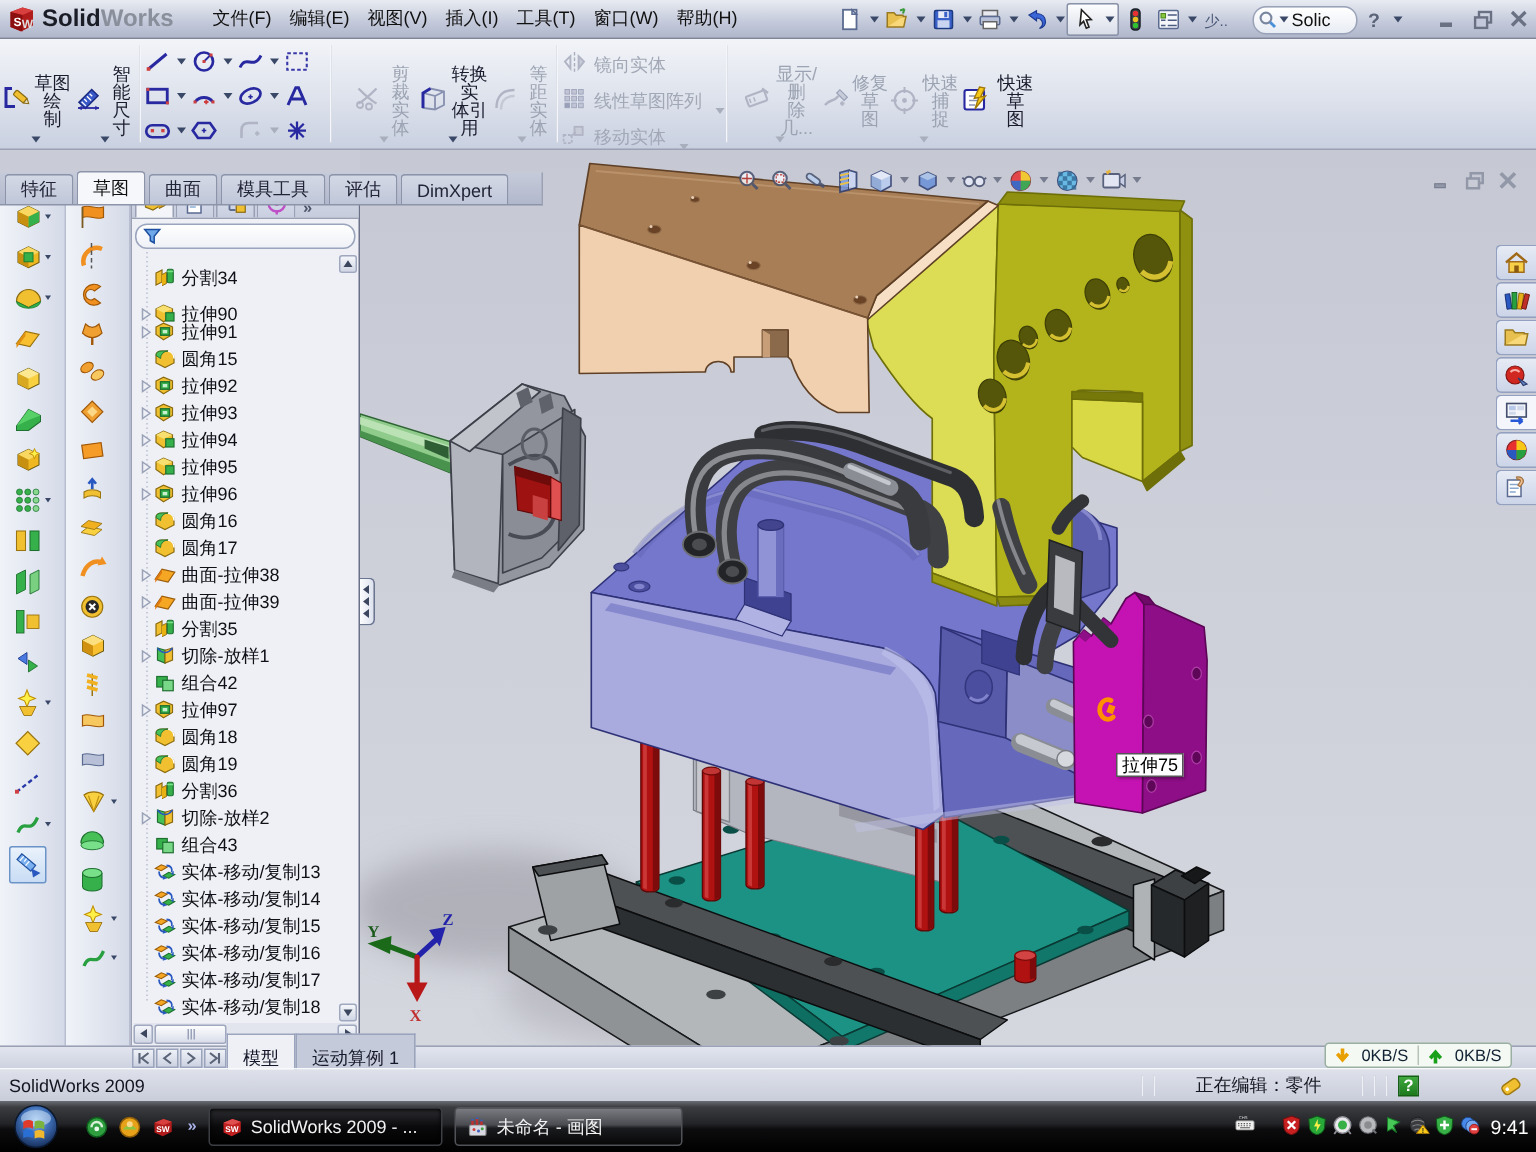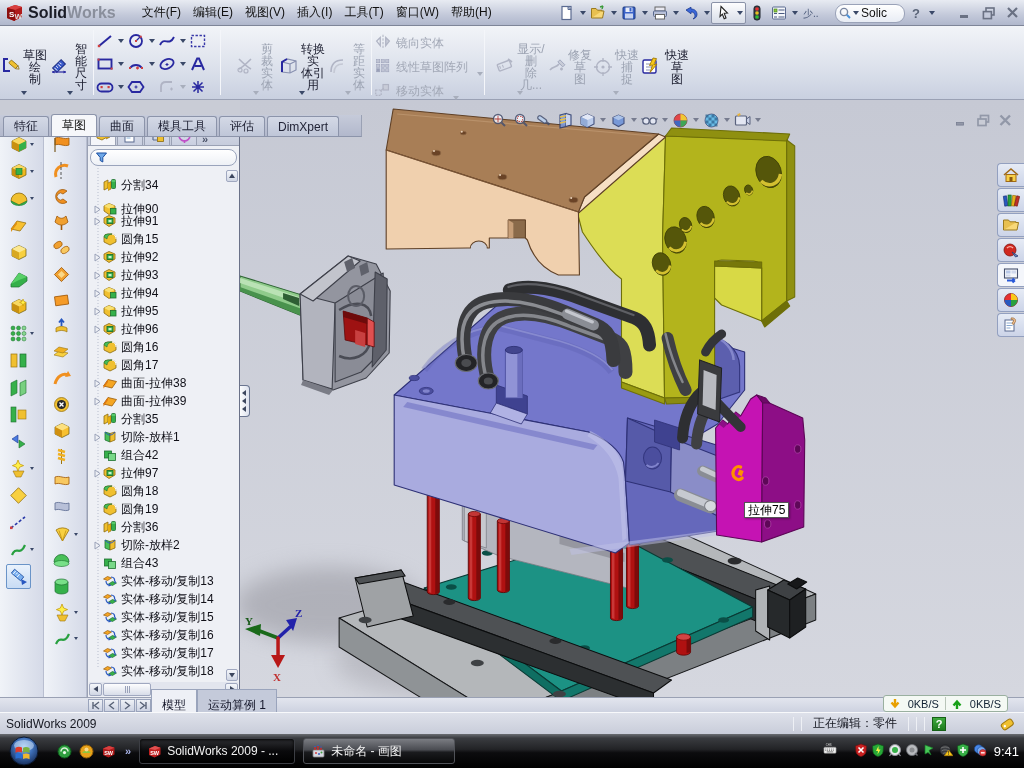--- a/index.html
+++ b/index.html
@@ -1756,21 +1756,21 @@
           <span>0KB/S</span>
         </div>
     </div>
   </div>
 
   <div class="statusbar">
     <span class="sb-left">SolidWorks 2009</span>
     <div class="sb-right">
       <div class="sbsep"></div>
         <div class="sbsep"></div>
-      <span style="margin:0 4px;">正在编辑：零件</span>
+      <span style="margin:0 20px;">正在编辑：零件</span>
       <div class="sbsep"></div>
         <div class="sbsep"></div>
         <div class="sbsep"></div>
       <div class="helpbox">?</div>
       <div style="width:38px"></div>
       <svg width="18" height="16" viewBox="0 0 18 16">
           <g transform="rotate(-35 9 8)">
             <rect x="3" y="5" width="12" height="7" rx="2.5" fill="#f0c030" stroke="#a07810" stroke-width="1"></rect>
             <circle cx="6" cy="8.5" r="1.2" fill="#fff"></circle>
           </g>

